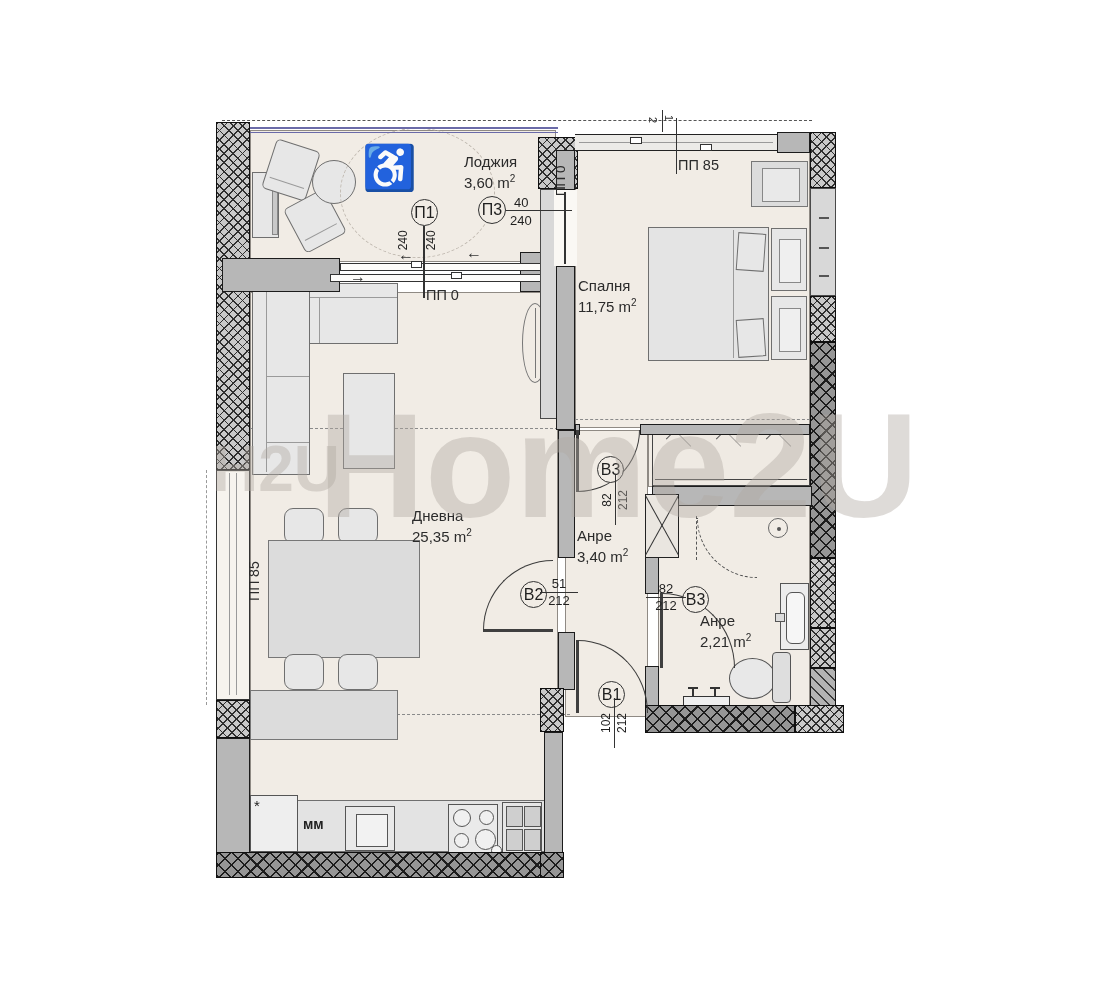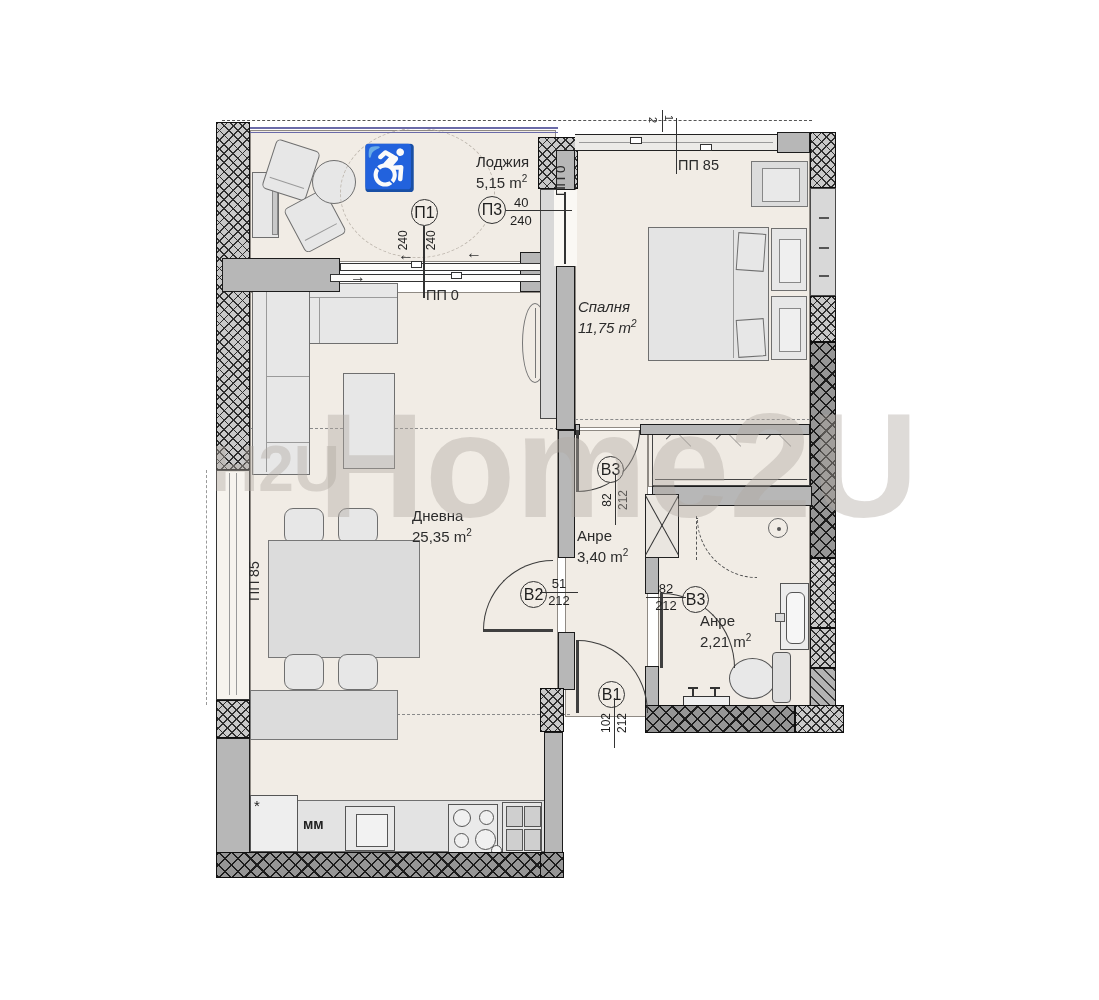--- a/index.html
+++ b/index.html
@@ -288,25 +288,25 @@
 
   <span class="abs lbl zt" style="left:426px;top:286px;font-size:14.5px;">ПП 0</span>
   <span class="abs vtext lbl zt" style="left:545px;top:172px;font-size:13.5px;">ПП 0</span>
   <span class="abs lbl zt" style="left:678px;top:156px;font-size:14.5px;">ПП 85</span>
   <div class="abs zt" style="left:676px;top:118px;width:1.2px;height:56px;background:#333;"></div>
   <span class="abs vtext lbl zt" style="left:234px;top:572px;font-size:14px;">ПП 85</span>
   <div class="abs zt" style="left:662px;top:110px;width:1.2px;height:22px;background:#333;"></div>
   <span class="abs zt" style="left:650px;top:114px;font-size:11px;transform:rotate(90deg);color:#333;">2</span>
   <span class="abs zt" style="left:666px;top:112px;font-size:11px;transform:rotate(90deg);color:#333;">1</span>
 
-  <div class="abs lbl zt" style="left:476px;top:152px;">
+  <div class="abs lbl zt" style="left:464px;top:152px;">
     <div>Лоджия</div>
-    <div><span>5,15 m</span><sup>2</sup></div>
-  </div>
-  <div class="abs lbl zt" style="left:578px;top:297px;font-style:italic;">
+    <div><span>3,60 m</span><sup>2</sup></div>
+  </div>
+  <div class="abs lbl zt" style="left:578px;top:276px;">
     <div>Спалня</div>
     <div><span>11,75 m</span><sup>2</sup></div>
   </div>
   <div class="abs lbl zt" style="left:412px;top:506px;">
     <div>Дневна</div>
     <div><span>25,35 m</span><sup>2</sup></div>
   </div>
   <div class="abs lbl zt" style="left:577px;top:526px;">
     <div>Анре</div>
     <div><span>3,40 m</span><sup>2</sup></div>

